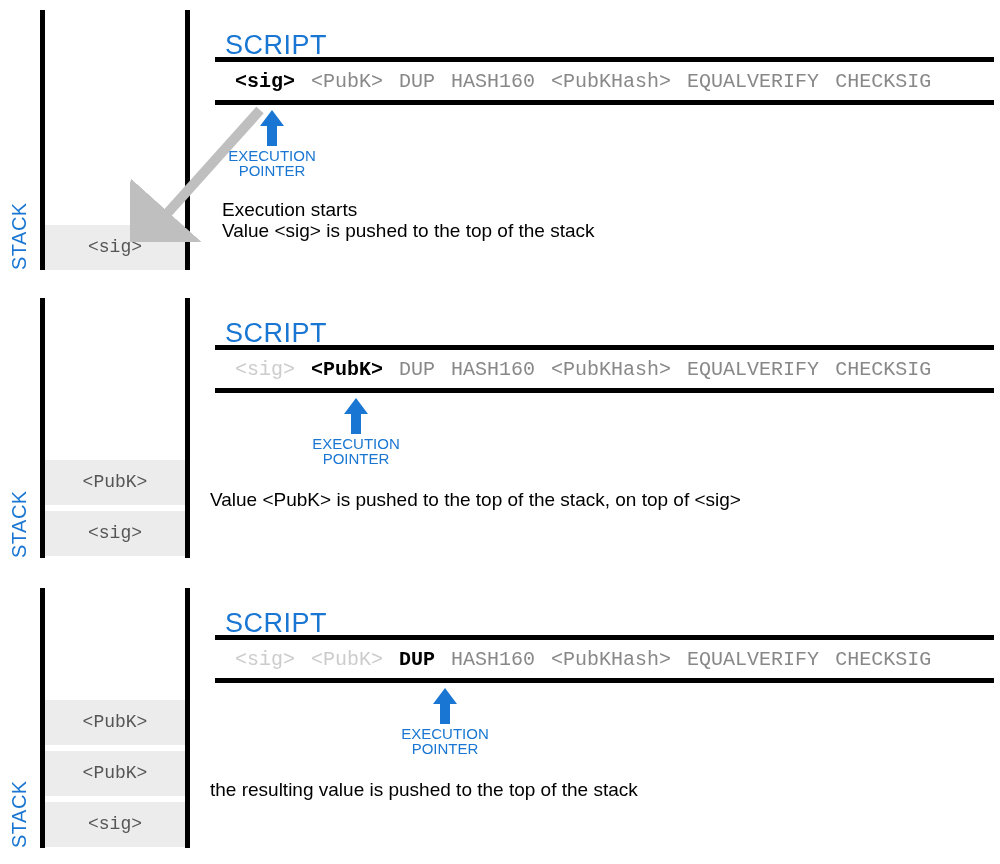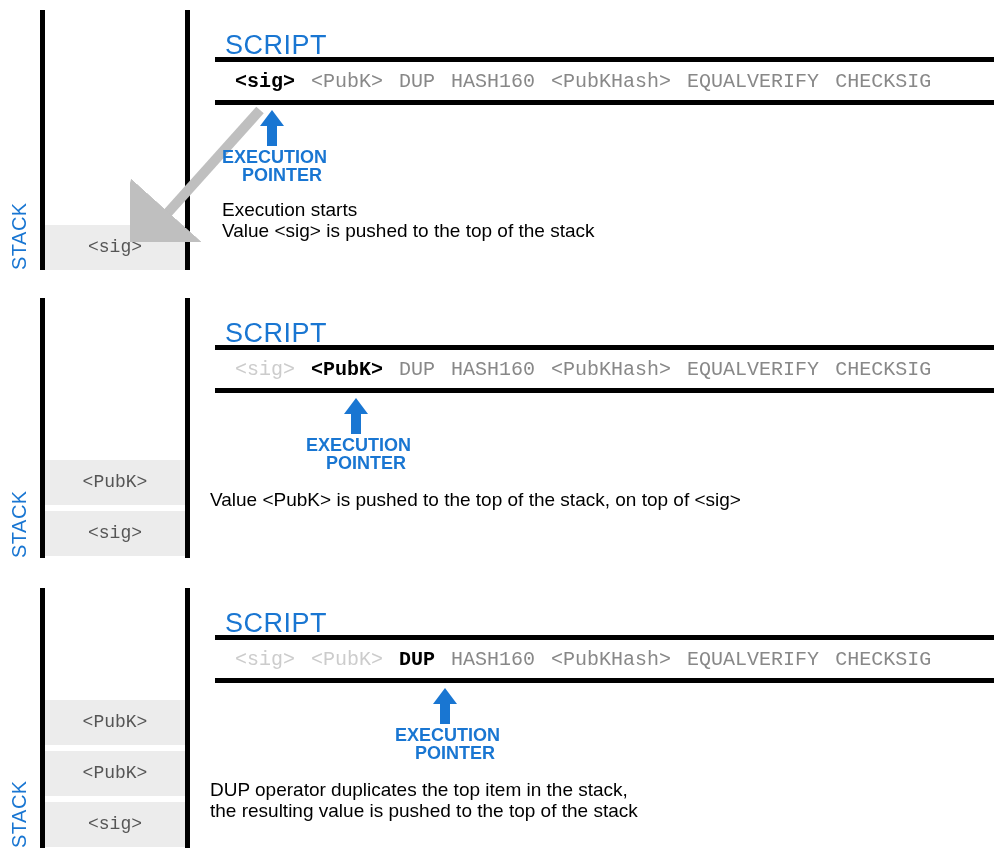--- a/index.html
+++ b/index.html
@@ -70,24 +70,24 @@
   }
   .script-band .tok {
     margin-right: 16px;
   }
   .script-band .active {
     color: #000;
     font-weight: bold;
   }
   .pointer {
     position: absolute;
-    text-align: right;
+    text-align: center;
     color: #1976d2;
-    font-size: 18px;
-    font-weight: 700;
+    font-size: 15px;
+    font-weight: 400;
     line-height: 1.0;
     font-stretch: condensed;
   }
   .pointer svg { display: block; margin: 0 auto 2px; }
   .desc {
     position: absolute;
     font-size: 19px;
     line-height: 1.08;
     color: #000;
     font-stretch: condensed;
@@ -176,16 +176,15 @@
     <span class="tok">EQUALVERIFY</span>
     <span class="tok">CHECKSIG</span>
   </div>
   <div class="pointer" style="left:395px; top:688px; width:100px;">
     <svg width="24" height="36">
       <path d="M12,0 L24,16 L17,16 L17,36 L7,36 L7,16 L0,16 Z" fill="#1976d2"></path>
     </svg>
     <span>EXECUTION<br>POINTER</span>
   </div>
   <div class="desc" style="left:210px; top:780px;">
-    <div>DUP operator duplicates the top item in the stack,</div>
     <div>the resulting value is pushed to the top of the stack</div>
   </div>
 </div>
 
 </body></html>

